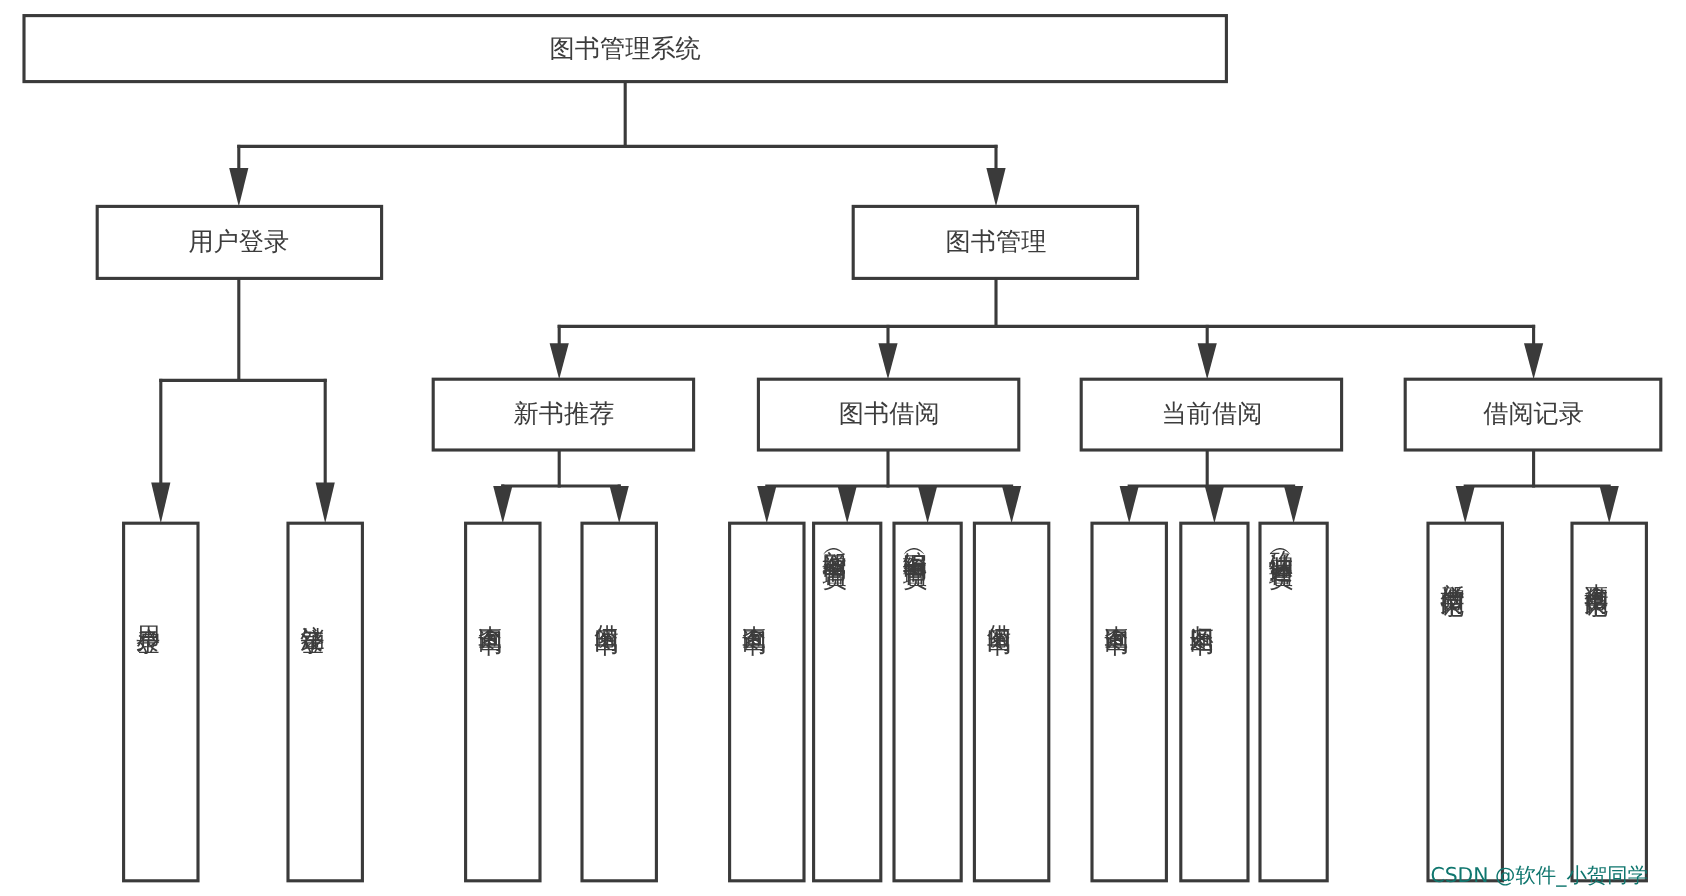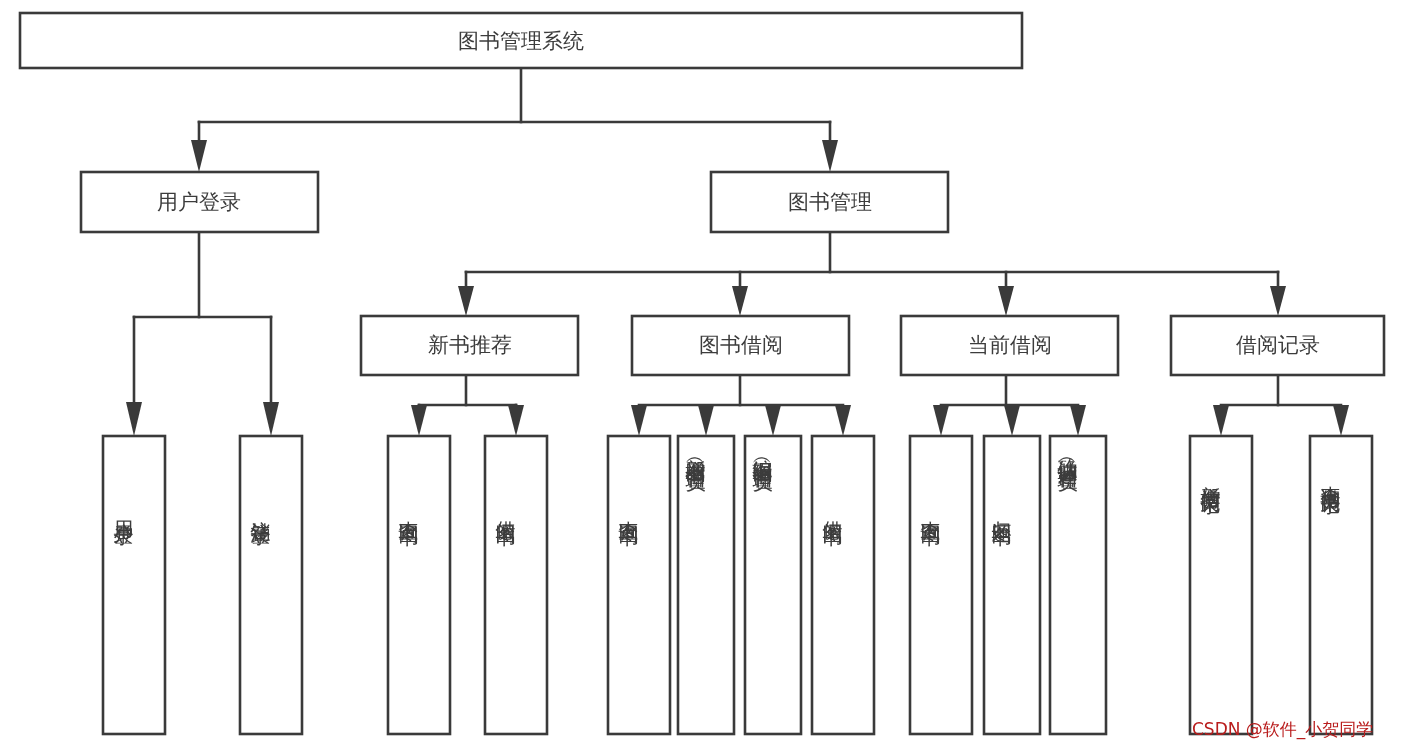--- a/index.html
+++ b/index.html
@@ -58,21 +58,21 @@
     letter-spacing: 2px;
     line-height: 1;
     white-space: nowrap;
     text-align: start;
     pointer-events: none;
   }
   .watermark {
     position: absolute;
     font-family: "DejaVu Sans", "Liberation Sans", sans-serif;
     font-size: 17px;
-    color: #b91c1c;
+    color: #0f766e;
     white-space: nowrap;
   }
 </style>
 </head>
 <body>
 
 <div id="diagram-root">
 
   <svg class="diagram-canvas" viewBox="0 0 1405 747">
 

